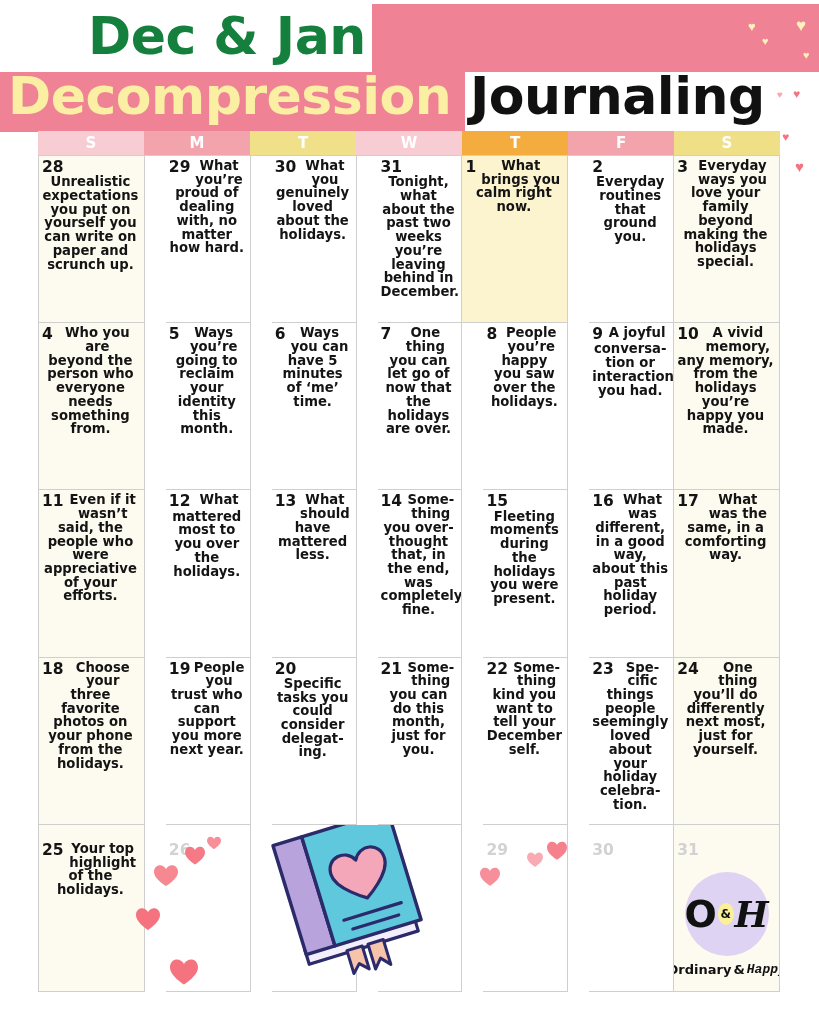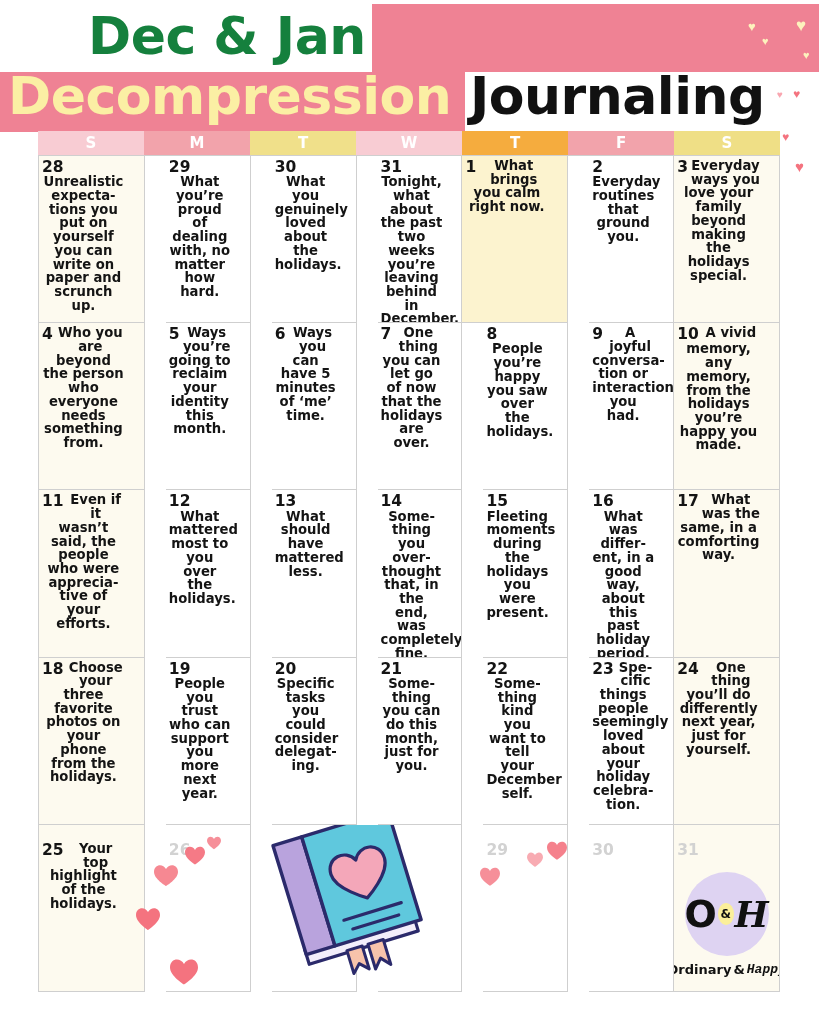--- a/index.html
+++ b/index.html
@@ -51,21 +51,21 @@
     grid-template-columns: repeat(7, 1fr);
     grid-template-rows: repeat(5, 1fr);
     border-left: 1px solid #cfcfcf;
     border-top: 1px solid #cfcfcf;
     background:#fff;
   }
   .cell {
     border-right: 1px solid #cfcfcf;
     border-bottom: 1px solid #cfcfcf;
     position: relative;
-    padding: 3px 19px 2px 3px;
+    padding: 3px 5px 2px 3px;
     overflow: hidden;
   }
   .cell.cream  { background:#fdfaef; }
   .cell.white  { background:#ffffff;margin-left:21px; }
   .cell.accent { background:#fcf3cf; }
 
   .cell-inner {
     font-family:"DejaVu Sans", sans-serif;
     font-weight: 800;
     color:#141414;
@@ -221,21 +221,21 @@
       <div class="cell white">
         <div class="cell-inner"><span class="daynum">21</span><span class="body">Some­thing you can do this month, just for you.</span></div>
       </div>
       <div class="cell white">
         <div class="cell-inner"><span class="daynum">22</span><span class="body">Some­thing kind you want to tell your December self.</span></div>
       </div>
       <div class="cell white">
         <div class="cell-inner"><span class="daynum">23</span><span class="body">Spe­cific things people seemingly loved about your holiday celebra­tion.</span></div>
       </div>
       <div class="cell cream">
-        <div class="cell-inner"><span class="daynum">24</span><span class="body">One thing you’ll do differently next year, just for yourself.</span></div>
+        <div class="cell-inner"><span class="daynum">24</span><span class="body">One thing you’ll do differently next most, just for yourself.</span></div>
       </div>
       <div class="cell cream r5">
         <div class="cell-inner">
           <span class="daynum">25</span>
           <span class="body">Your top highlight of the holidays.</span>
         </div>
       </div>
       <div class="cell white r5">
         <div class="cell-inner">
           <span class="daynum muted">26</span>

